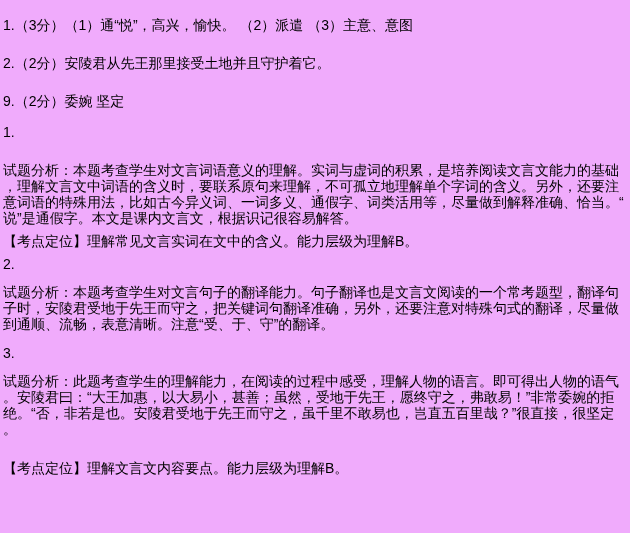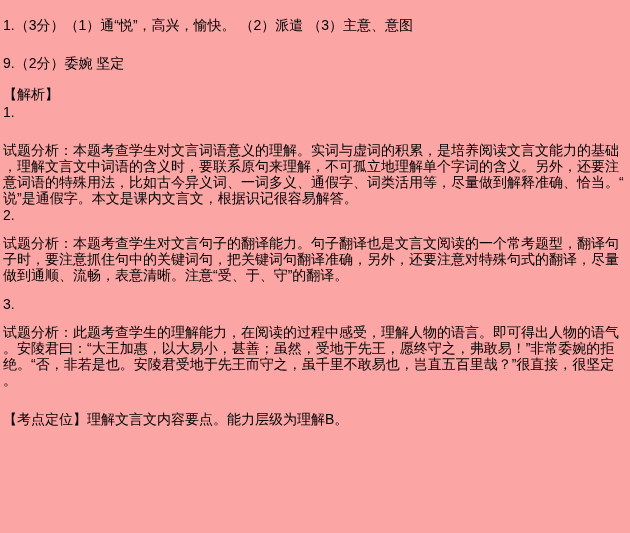--- a/index.html
+++ b/index.html
@@ -5,21 +5,21 @@
   html, body {
     margin: 0;
     padding: 0;
     background: #ffffff;
   }
   .page {
     position: relative;
     width: 630px;
     height: 533px;
     overflow: hidden;
-    background: #fca5a5;
+    background: #f0abfc;
     color: #000000;
     font-family: "Liberation Sans", "DejaVu Sans", sans-serif;
     font-size: 14px;
     box-sizing: border-box;
     padding: 18px 2px 0 3px;
   }
   .ans {
     line-height: 14px;
     white-space: pre-wrap;
     margin: 0 0 24px 0;
@@ -36,48 +36,49 @@
     margin: 0 0 12px 0;
   }
   .sec1 .num { margin-bottom: 22px; }
   .para {
     line-height: 16px;
     margin: 0 0 14px 0;
     word-break: break-all;
     line-break: anywhere;
     white-space: pre-wrap;
   }
-  .sec1 .para { margin-bottom: 2px; }
+  .sec1 .para { margin-bottom: 8px; }
   .sec3 .para { margin-bottom: 24px; }
   .exam {
     line-height: 15px;
     margin: 0 0 8px 0;
     word-break: break-all;
     line-break: anywhere;
   }
   .sec3 .exam { margin-bottom: 16px; }
 </style>
 </head>
 <body>
 
 <div class="page">
 
   <div class="ans">1.（3分）（1）通“悦”，高兴，愉快。 （2）派遣 （3）主意、意图</div>
+  <div class="ans">2.（2分）安陵君从先王那里接受土地并且守护着它。</div>
   <div class="ans last">9.（2分）委婉 坚定</div>
 
-  <div class="hdr">【解析】</div>
 
   <div class="sec1">
     <div class="num">1.</div>
     <div class="para">试题分析：本题考查学生对文言词语意义的理解。实词与虚词的积累，是培养阅读文言文能力的基础，理解文言文中词语的含义时，要联系原句来理解，不可孤立地理解单个字词的含义。另外，还要注意词语的特殊用法，比如古今异义词、一词多义、通假字、词类活用等，尽量做到解释准确、恰当。“说”是通假字。本文是课内文言文，根据识记很容易解答。</div>
+    <div class="exam">【考点定位】理解常见文言实词在文中的含义。能力层级为理解B。</div>
   </div>
 
   <div class="sec2">
     <div class="num">2.</div>
-    <div class="para">试题分析：本题考查学生对文言句子的翻译能力。句子翻译也是文言文阅读的一个常考题型，翻译句子时，要注意抓住句中的关键词句，把关键词句翻译准确，另外，还要注意对特殊句式的翻译，尽量做到通顺、流畅，表意清晰。注意“受、于、守”的翻译。</div>
+    <div class="para">试题分析：本题考查学生对文言句子的翻译能力。句子翻译也是文言文阅读的一个常考题型，翻译句子时，安陵君受地于先王而守之，把关键词句翻译准确，另外，还要注意对特殊句式的翻译，尽量做到通顺、流畅，表意清晰。注意“受、于、守”的翻译。</div>
   </div>
 
   <div class="sec3">
     <div class="num">3.</div>
     <div class="para">试题分析：此题考查学生的理解能力，在阅读的过程中感受，理解人物的语言。即可得出人物的语气。安陵君曰：“大王加惠，以大易小，甚善；虽然，受地于先王，愿终守之，弗敢易！”非常委婉的拒绝。“否，非若是也。安陵君受地于先王而守之，虽千里不敢易也，岂直五百里哉？”很直接，很坚定。</div>
     <div class="exam">【考点定位】理解文言文内容要点。能力层级为理解B。</div>
   </div>
 
 </div>
 

